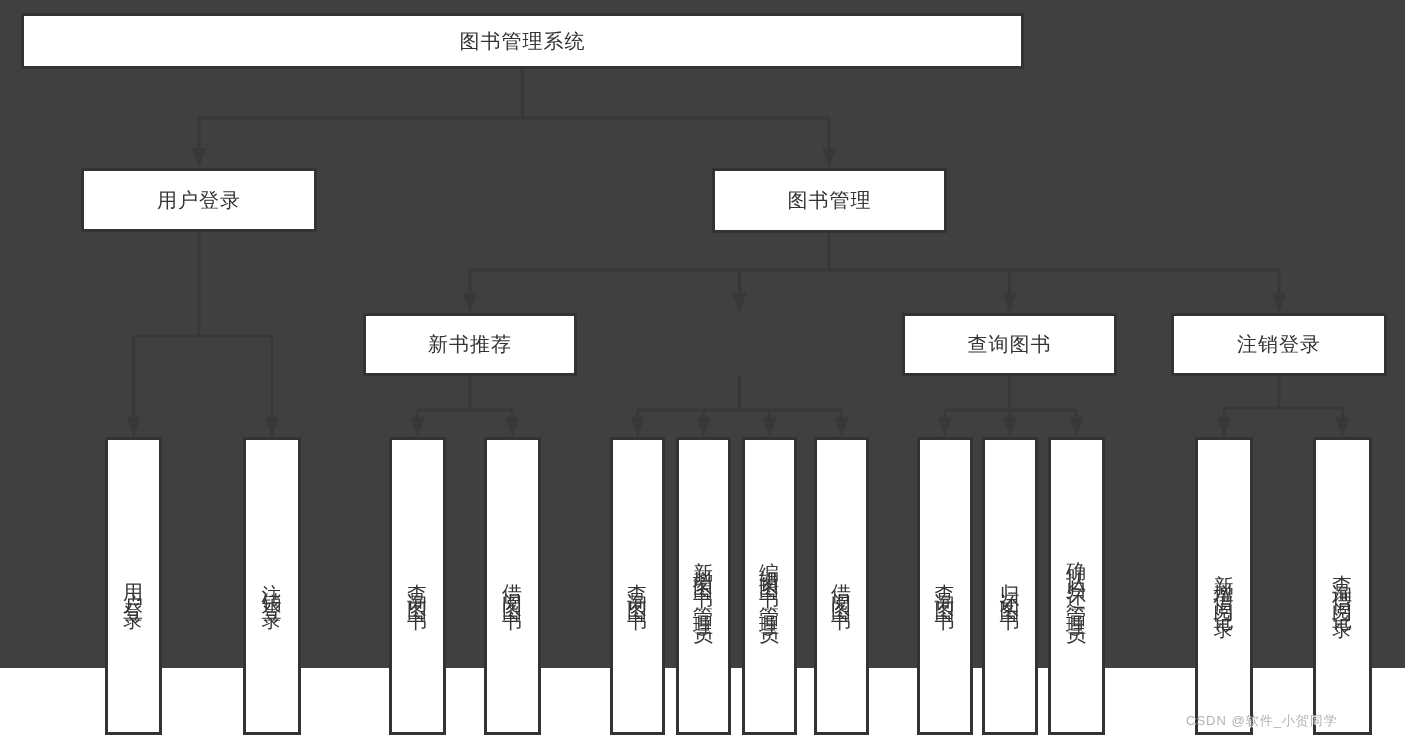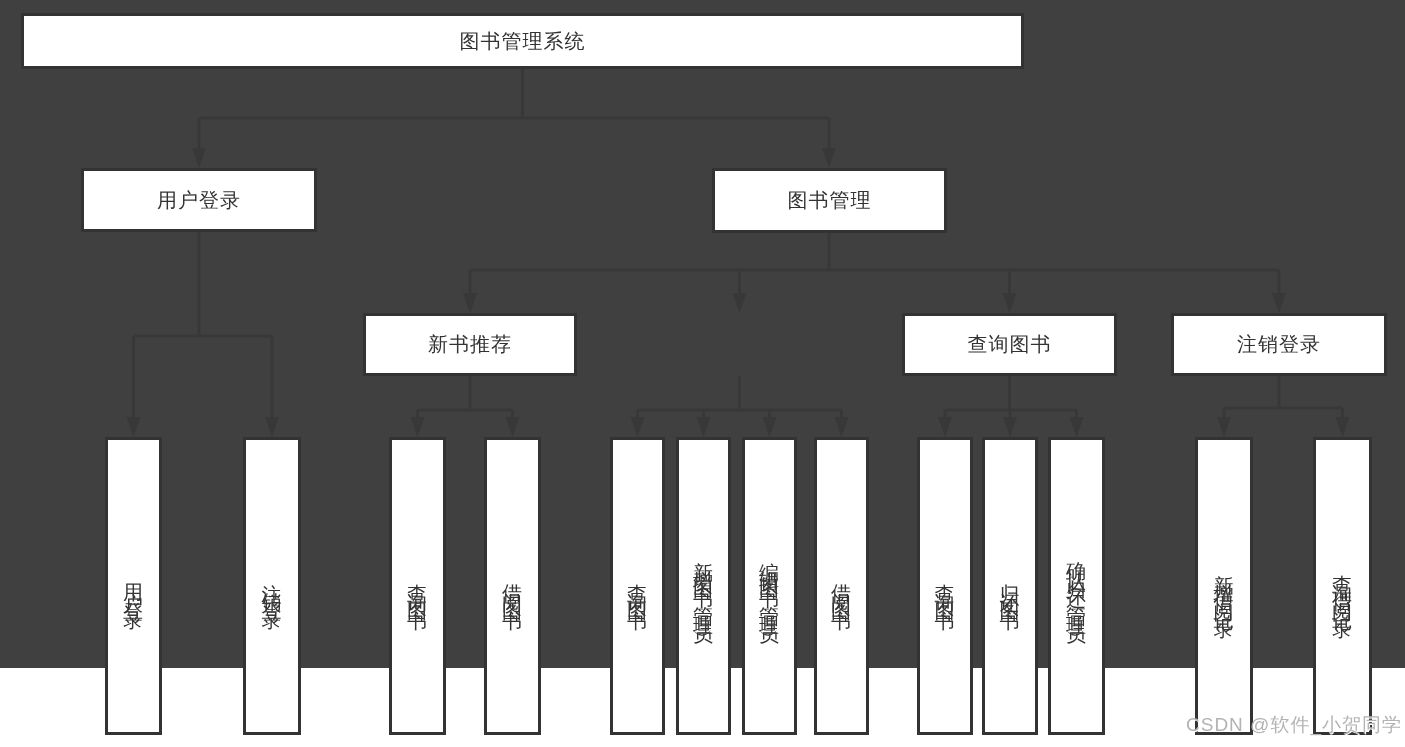--- a/index.html
+++ b/index.html
@@ -38,21 +38,21 @@
     writing-mode: vertical-rl;
     text-orientation: mixed;
     font-size: 20px;
     letter-spacing: 9px;
     line-height: 1;
     white-space: nowrap;
   }
   .watermark {
     position: absolute;
     left: 1186px; top: 712px;
-    font-size: 19px;
+    font-size: 13px;
     letter-spacing: 1px;
     color: #b3b3b3;
     white-space: nowrap;
     text-shadow: 1px 1px 0 #ffffff;
     text-align: center;
   }
 </style>
 </head>
 <body>
 

